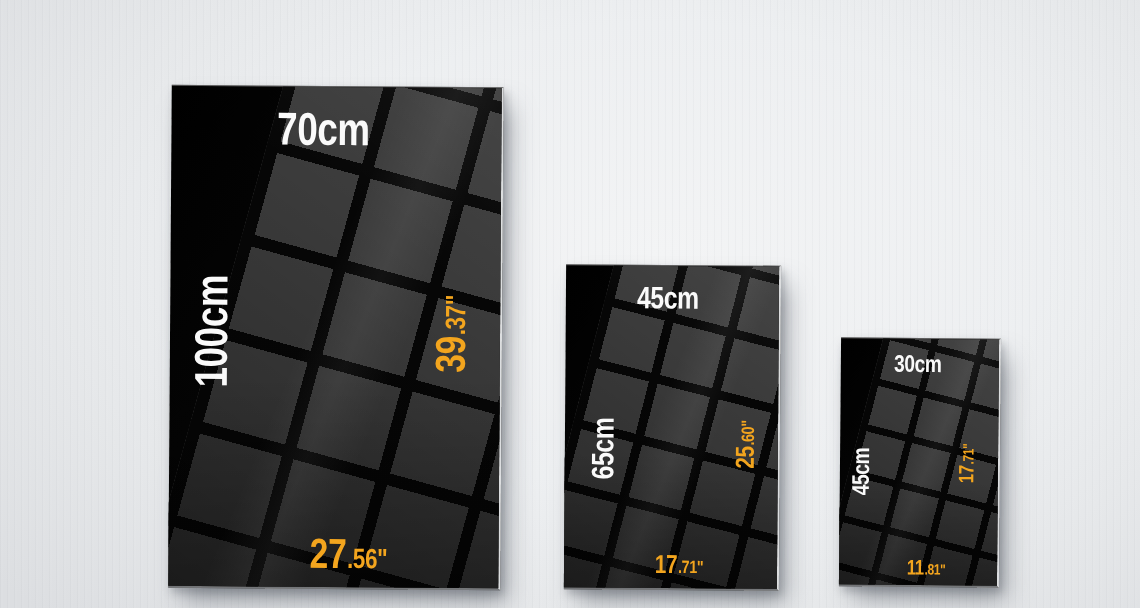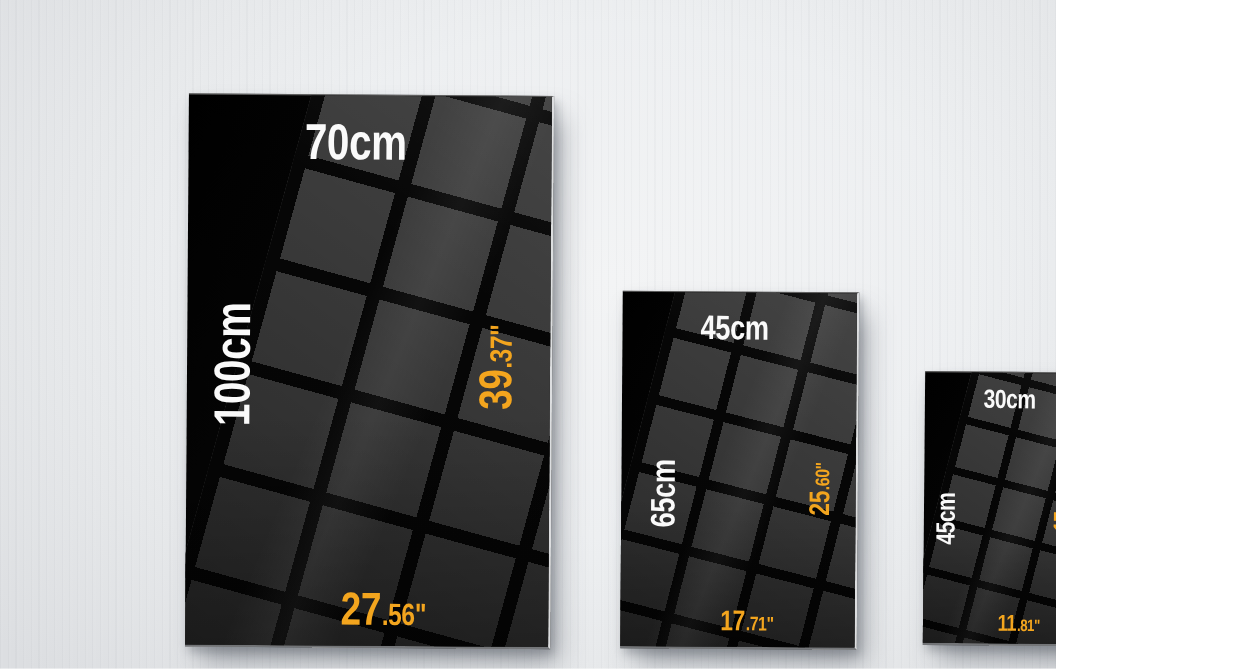--- a/index.html
+++ b/index.html
@@ -1,18 +1,18 @@
 <!DOCTYPE html>
 <html style="--accent: #f3a51e;"><head>
 <meta charset="utf-8">
 <style>
   html,body{margin:0;padding:0;}
   body{font-family:"Liberation Sans","DejaVu Sans",sans-serif;}
   .stage{
-    position:relative;width:960px;height:608px;overflow:hidden;
+    position:relative;width:1140px;height:608px;overflow:hidden;
     background-image:
       repeating-linear-gradient(90deg, rgba(110,116,124,0.045) 0 1px, rgba(255,255,255,0.03) 1px 3px, rgba(0,0,0,0) 3px 7px),
       radial-gradient(ellipse 75% 85% at 58% 42%, #f3f4f5 0%, #edeff1 45%, #e6e8ea 70%, #dcdee1 100%);
   }
   
   .poster{
     position:absolute;overflow:hidden;
     background:linear-gradient(115deg,#000 0%,#070707 55%,#0e0e0e 100%);
     border-right:2px solid rgba(244,246,248,0.9);
     border-bottom:2px solid rgba(210,213,217,0.55);

